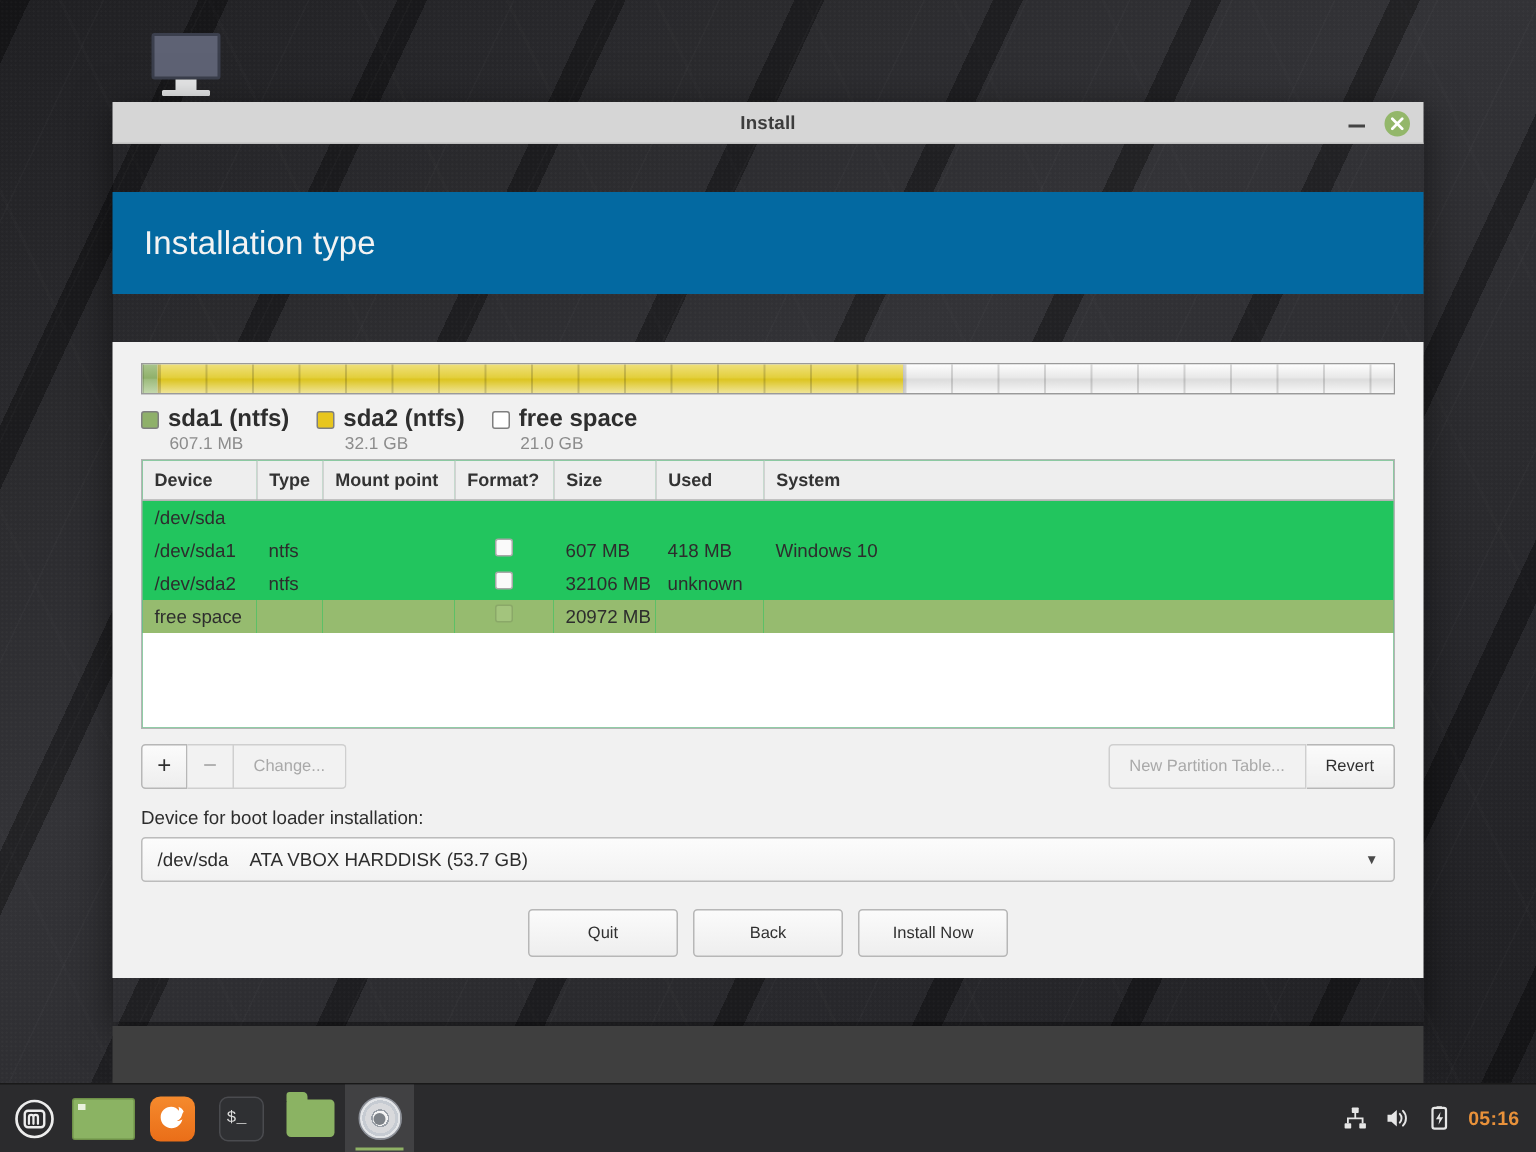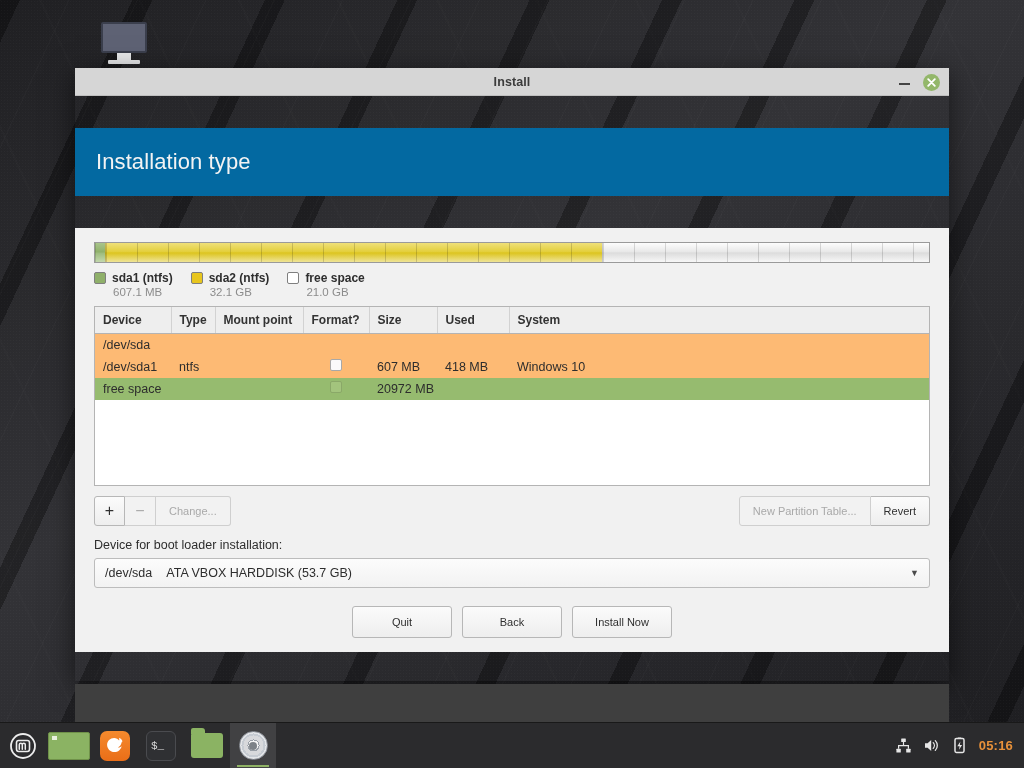--- a/index.html
+++ b/index.html
@@ -152,28 +152,28 @@
     display: flex; margin-top: 8px; height: 30px;
   }
   .leg {
     display: flex; flex-direction: column; margin-right: 18px;
   }
   .leg-top { display: flex; align-items: center; }
   .leg-swatch {
     width: 12px; height: 12px; border-radius: 2px;
     border: 1px solid #7f7f7f; margin-right: 6px; flex:none;
   }
-  .leg-label { font-size: 12px; font-weight: bold; color: #2e2e2e; }
+  .leg-label { font-size: 16px; font-weight: bold; color: #2e2e2e; }
   .leg-sub { font-size: 11.5px; color: #8c8c8c; margin-left: 19px; margin-top: 1px; }
 
   
   #part-table-wrap {
     margin-top: 5px;
     border: 1px solid #b4b4b4;
-    background: #fdba74;
+    background: #22c55e;
     height: 180px;
     overflow: hidden;
     display: flex; flex-direction: column;
   }
   table#part-table { width: 100%; border-collapse: collapse; table-layout: fixed; }
   #part-table thead th {
     background: #eeeeee;
     border-bottom: 1px solid #b4b4b4;
     border-right: 1px solid #d2d2d2;
     font-size: 12px; font-weight: bold; color: #333;
@@ -412,20 +412,29 @@
               </tr>
               <tr class="">
                 <td class="indent">/dev/sda1</td>
                 <td>ntfs</td>
                 <td></td>
                 <td style="text-align: center;"><span class="fmt-box"></span></td>
                 <td>607 MB</td>
                 <td>418 MB</td>
                 <td>Windows 10</td>
               </tr>
+              <tr class="">
+                <td class="indent">/dev/sda2</td>
+                <td>ntfs</td>
+                <td></td>
+                <td style="text-align: center;"><span class="fmt-box"></span></td>
+                <td>32106 MB</td>
+                <td>unknown</td>
+                <td></td>
+              </tr>
               <tr class="sel">
                 <td class="indent">free space</td>
                 <td></td>
                 <td></td>
                 <td style="text-align: center;"><span class="fmt-box"></span></td>
                 <td>20972 MB</td>
                 <td></td>
                 <td></td>
               </tr>
             </tbody>

